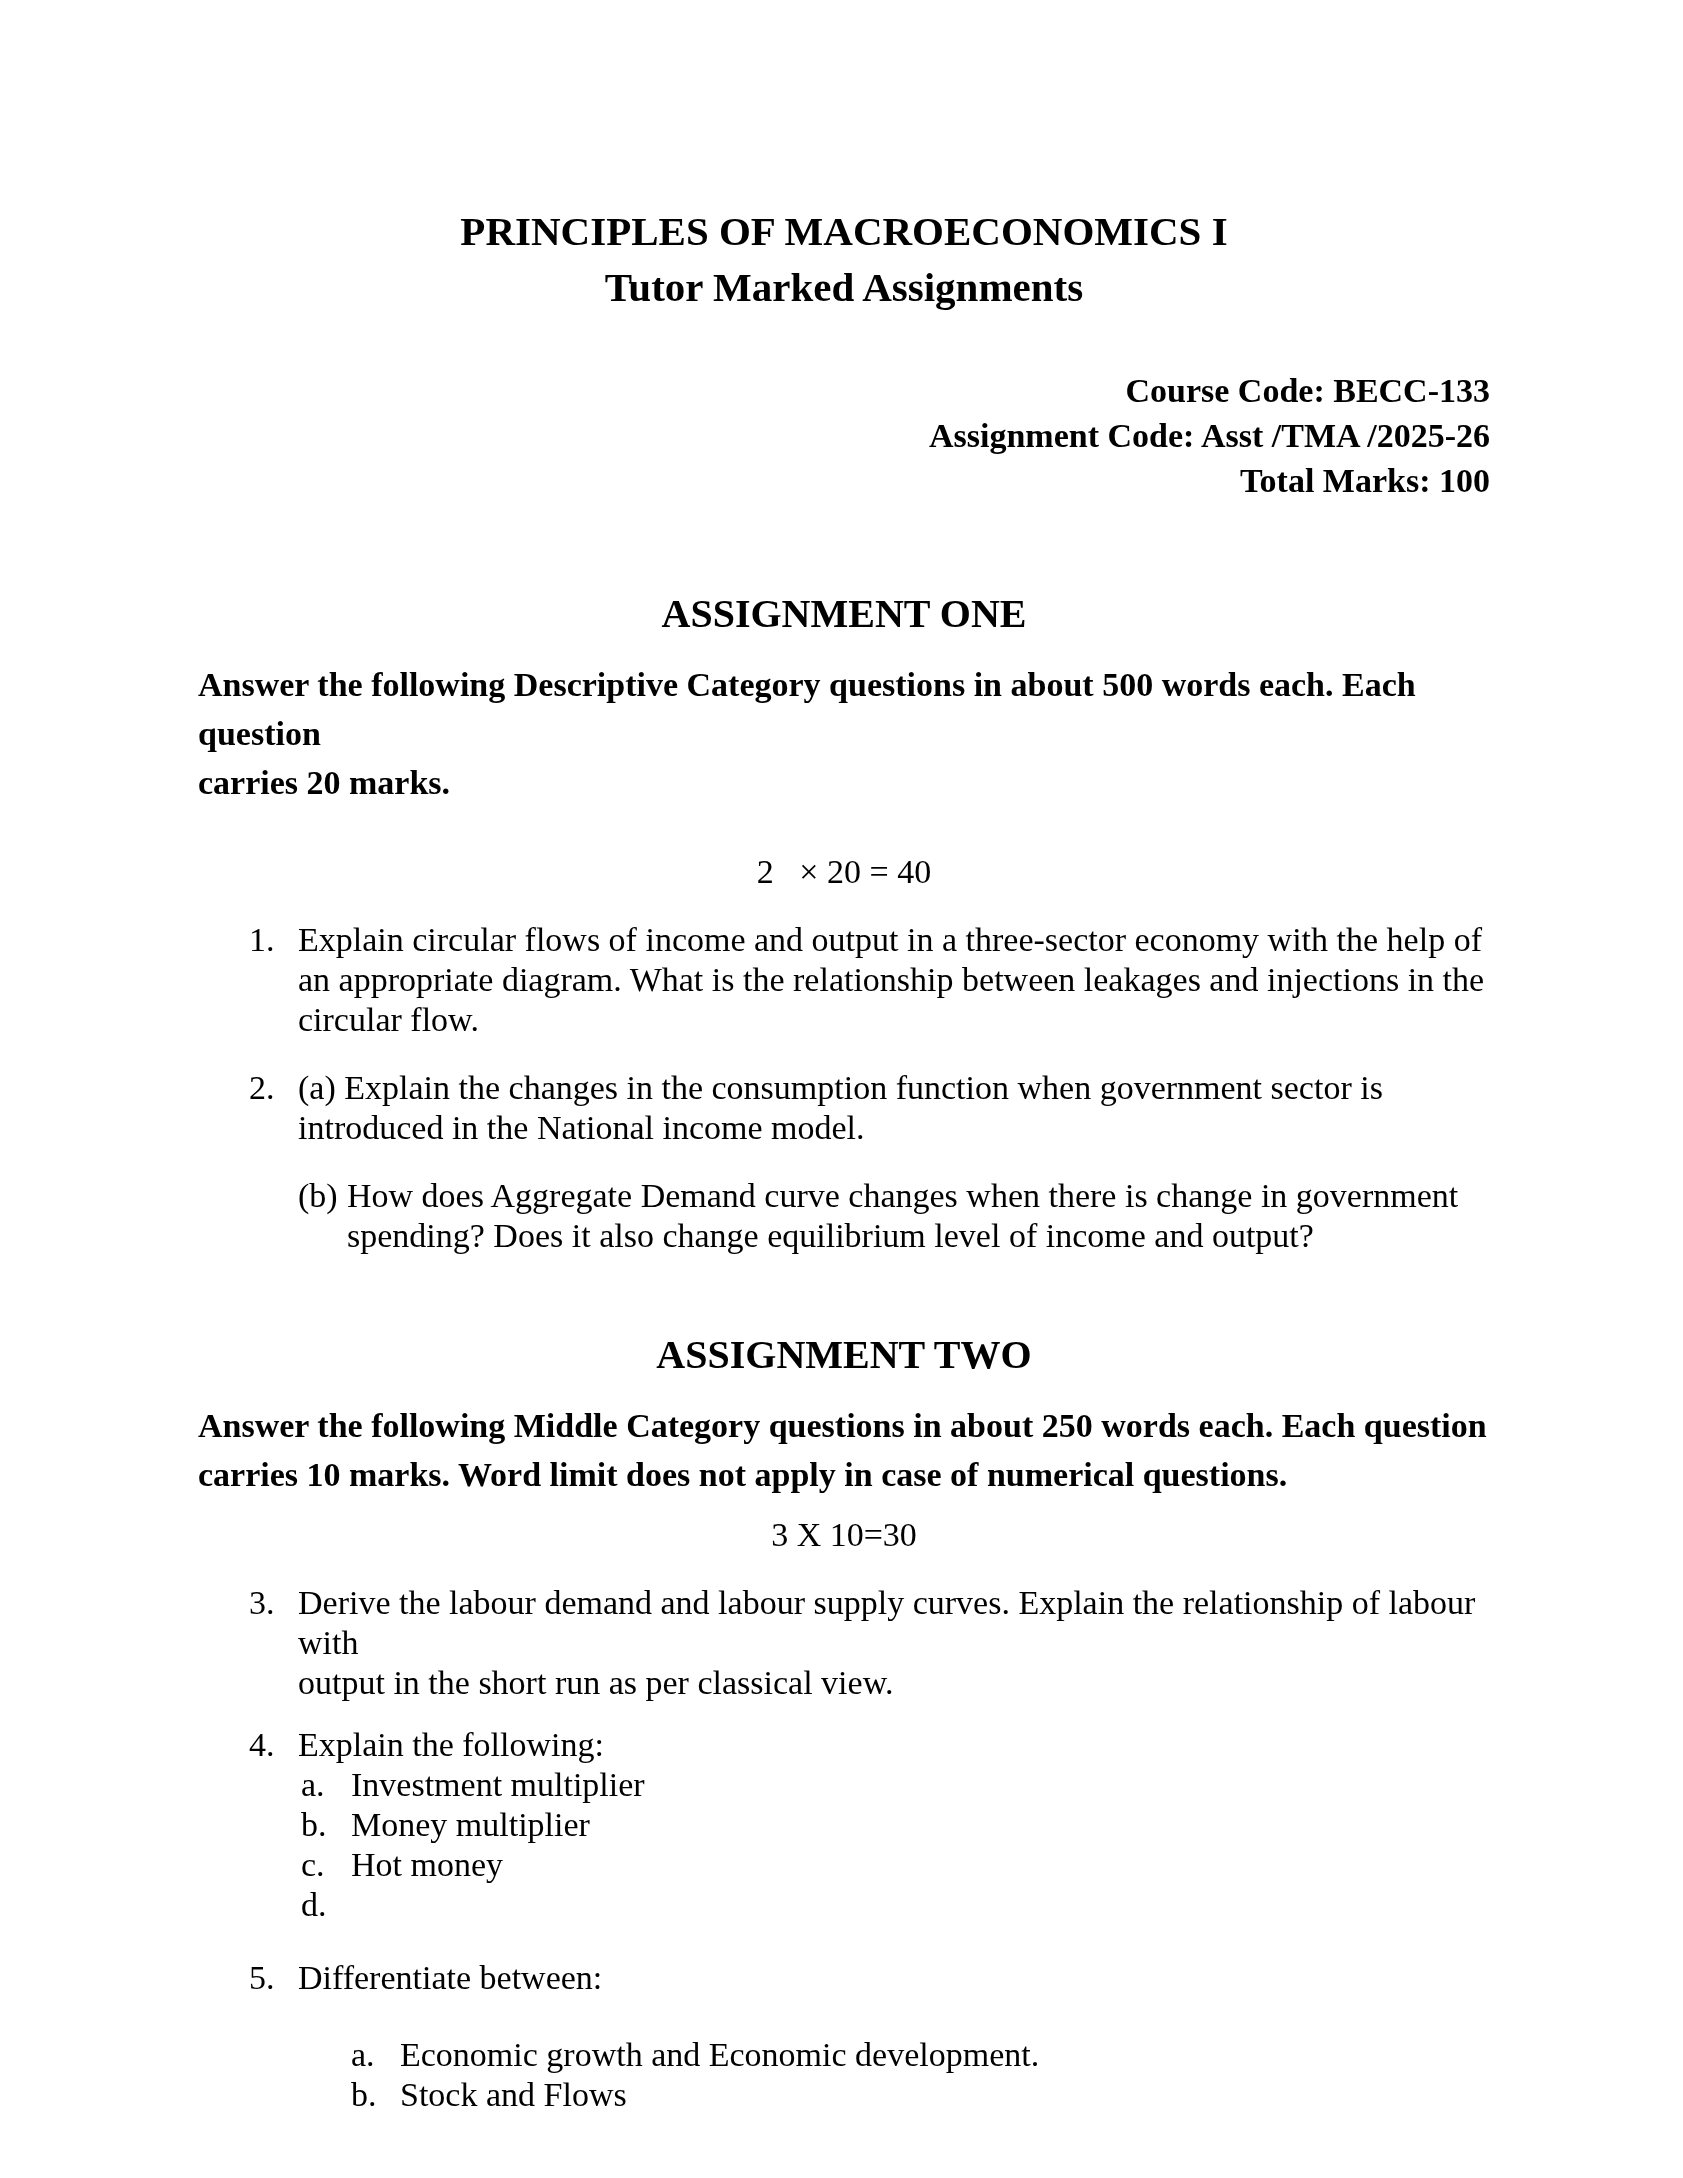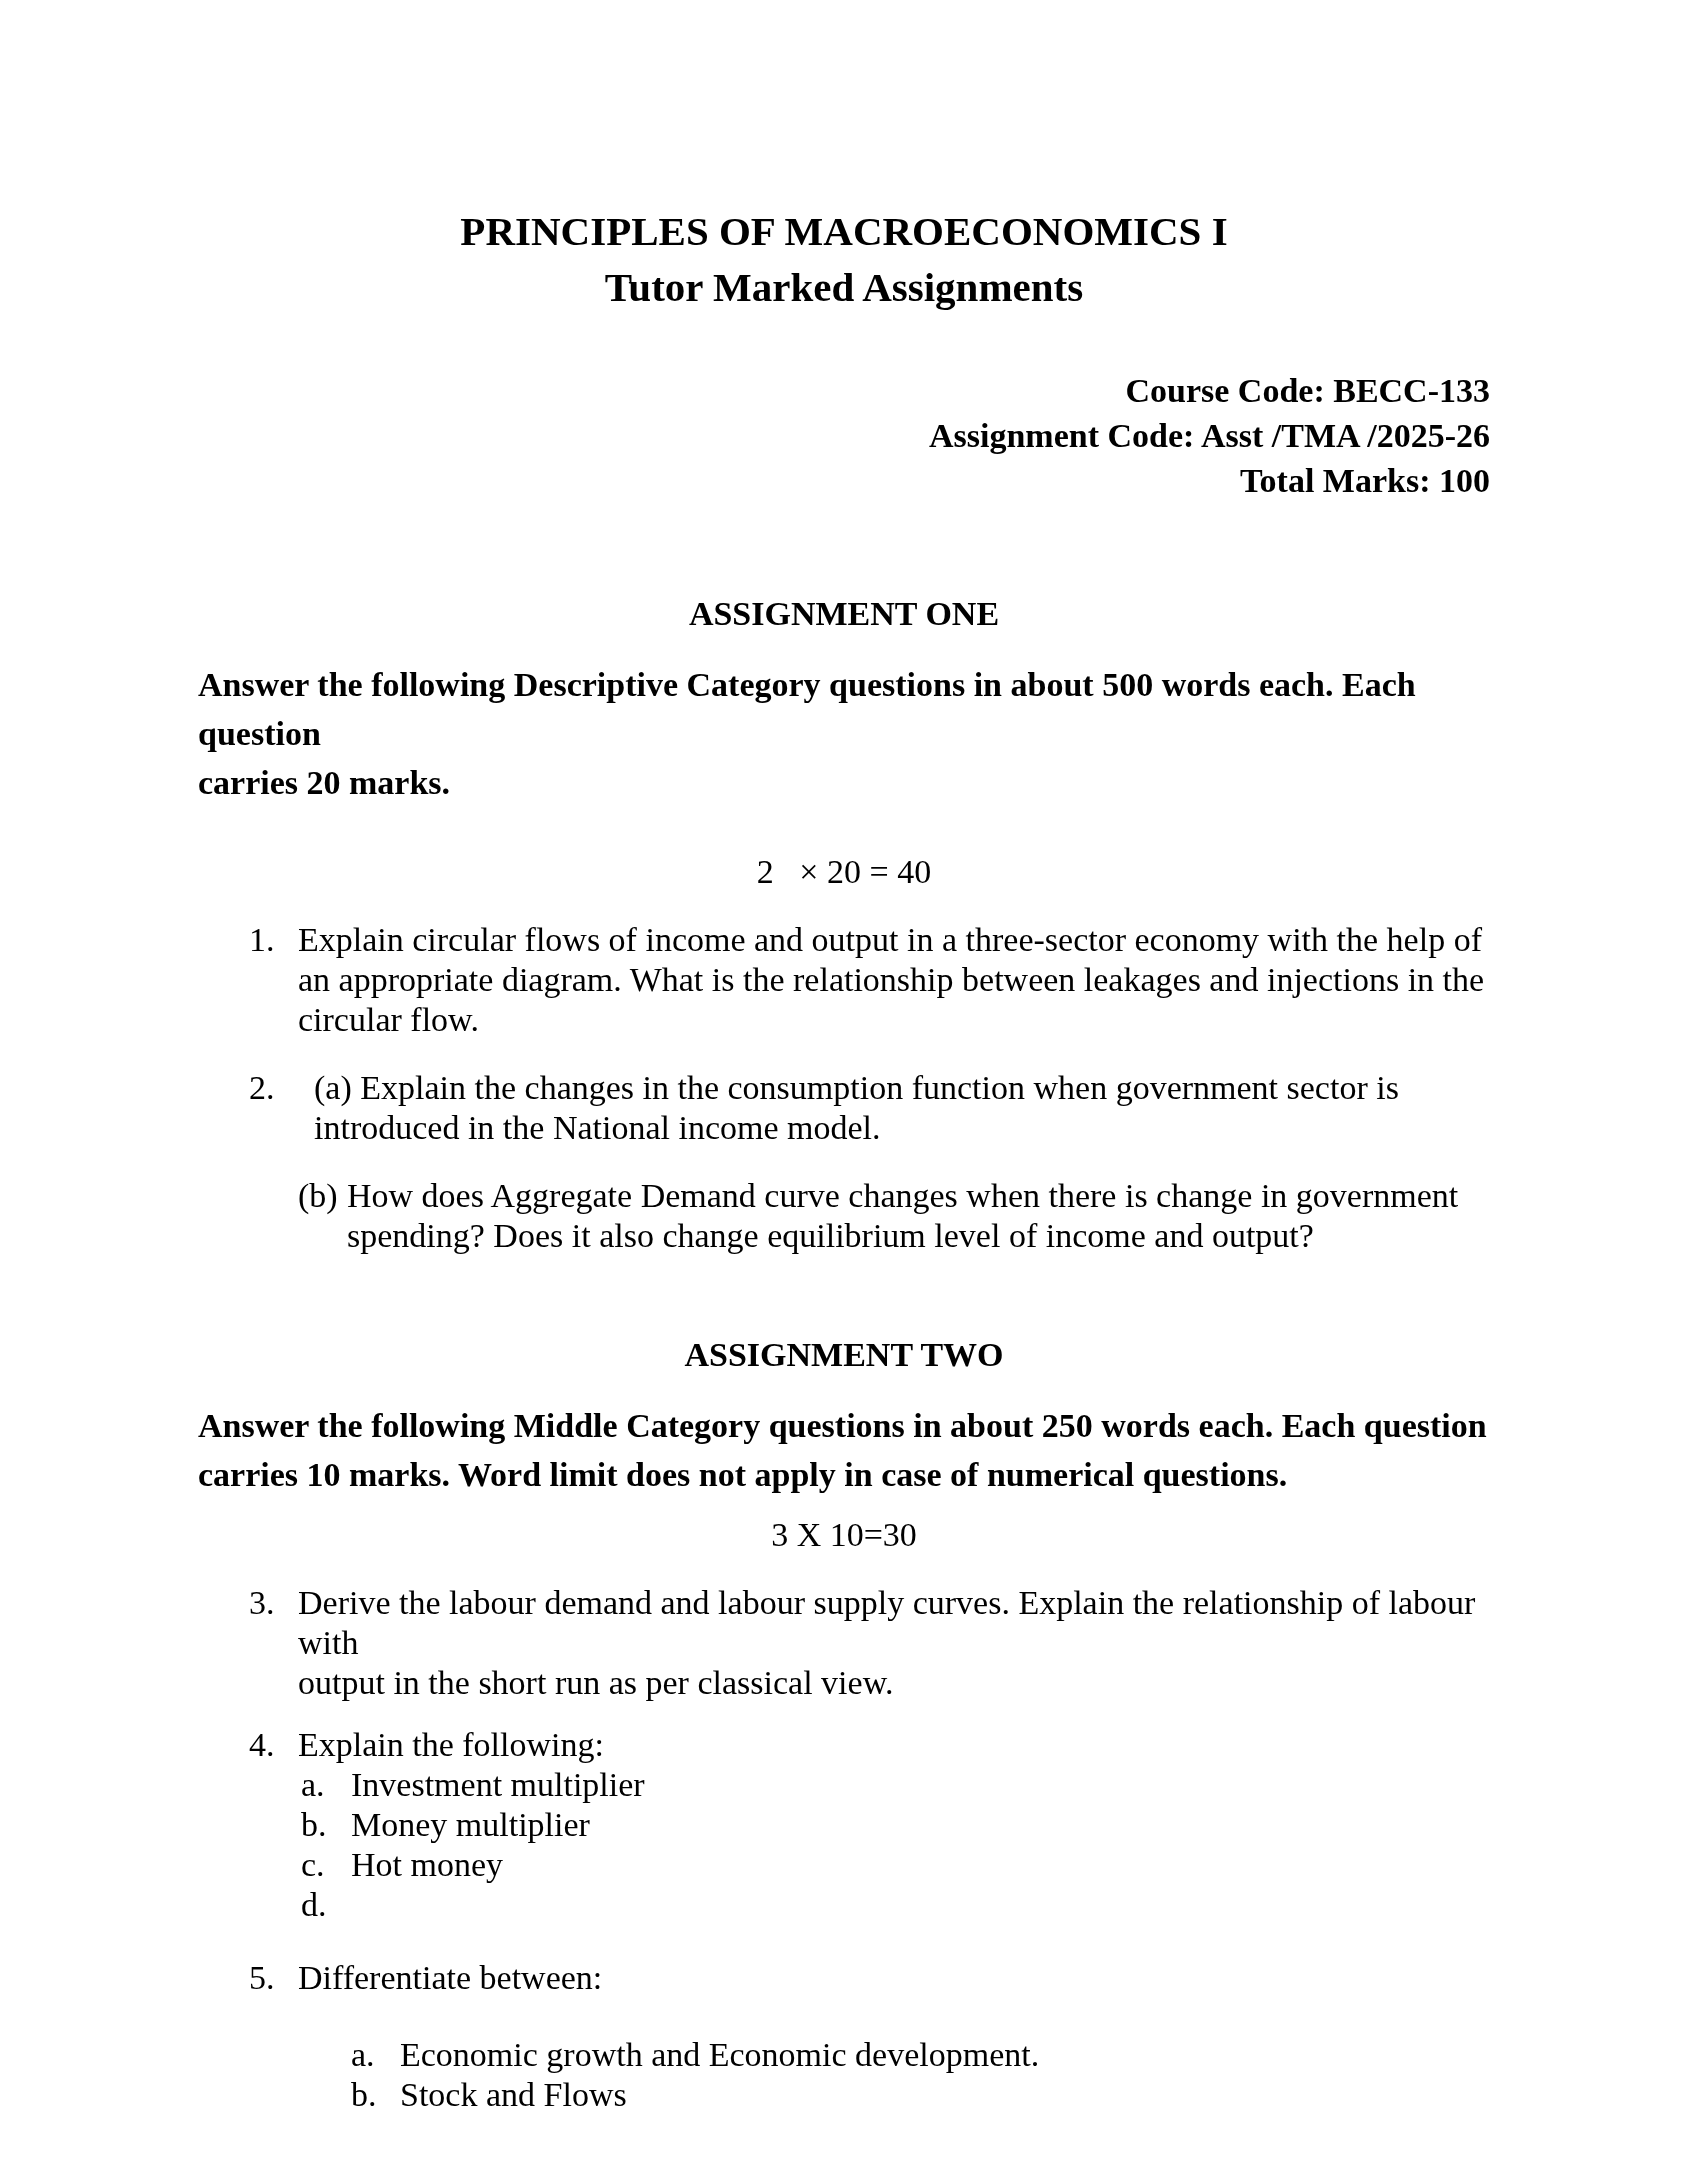--- a/index.html
+++ b/index.html
@@ -29,21 +29,21 @@
   .meta-block {
     margin-top: 53px;
     text-align: right;
     font-weight: bold;
     line-height: 45px;
   }
   .section-heading {
     margin: 91px 0 0 0;
     text-align: center;
     font-weight: bold;
-    font-size: 34px;
+    font-size: 40px;
     line-height: 40px;
   }
   .section-heading.two { margin-top: 79px; }
   .instructions {
     margin: 26px 0 0 0;
     font-weight: bold;
     line-height: 49px;
     white-space: pre-line;
   }
   .marks-line {
@@ -63,21 +63,21 @@
   .qnum {
     flex: none;
     margin-left: 51px;
     width: 49px;
   }
   .qtext {
     flex: 1;
     white-space: pre-line;
   }
   .qbody { flex: 1; }
-  .part-a { white-space: pre-line; margin-left: 16px; }
+  .part-a { white-space: pre-line; }
   .part-row {
     display: flex;
     align-items: flex-start;
     margin-top: 28px;
   }
   .plabel-cell {
     flex: none;
     width: 49px;
   }
   .subs4 { margin-top: 0; }

